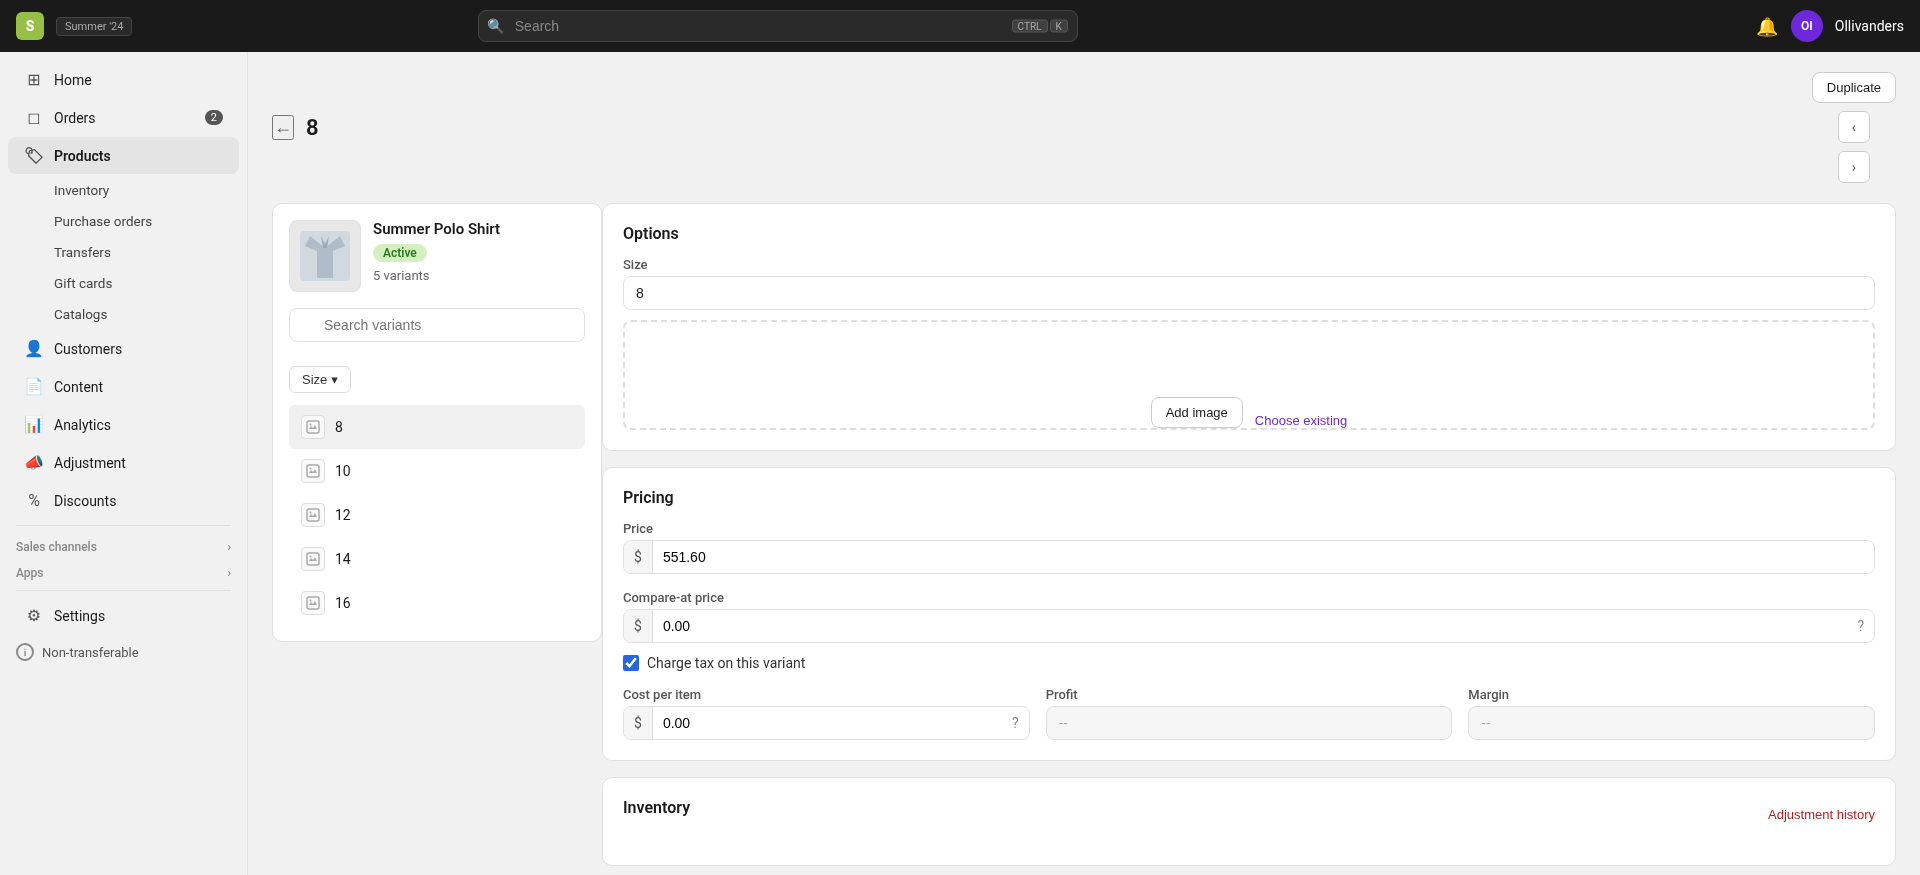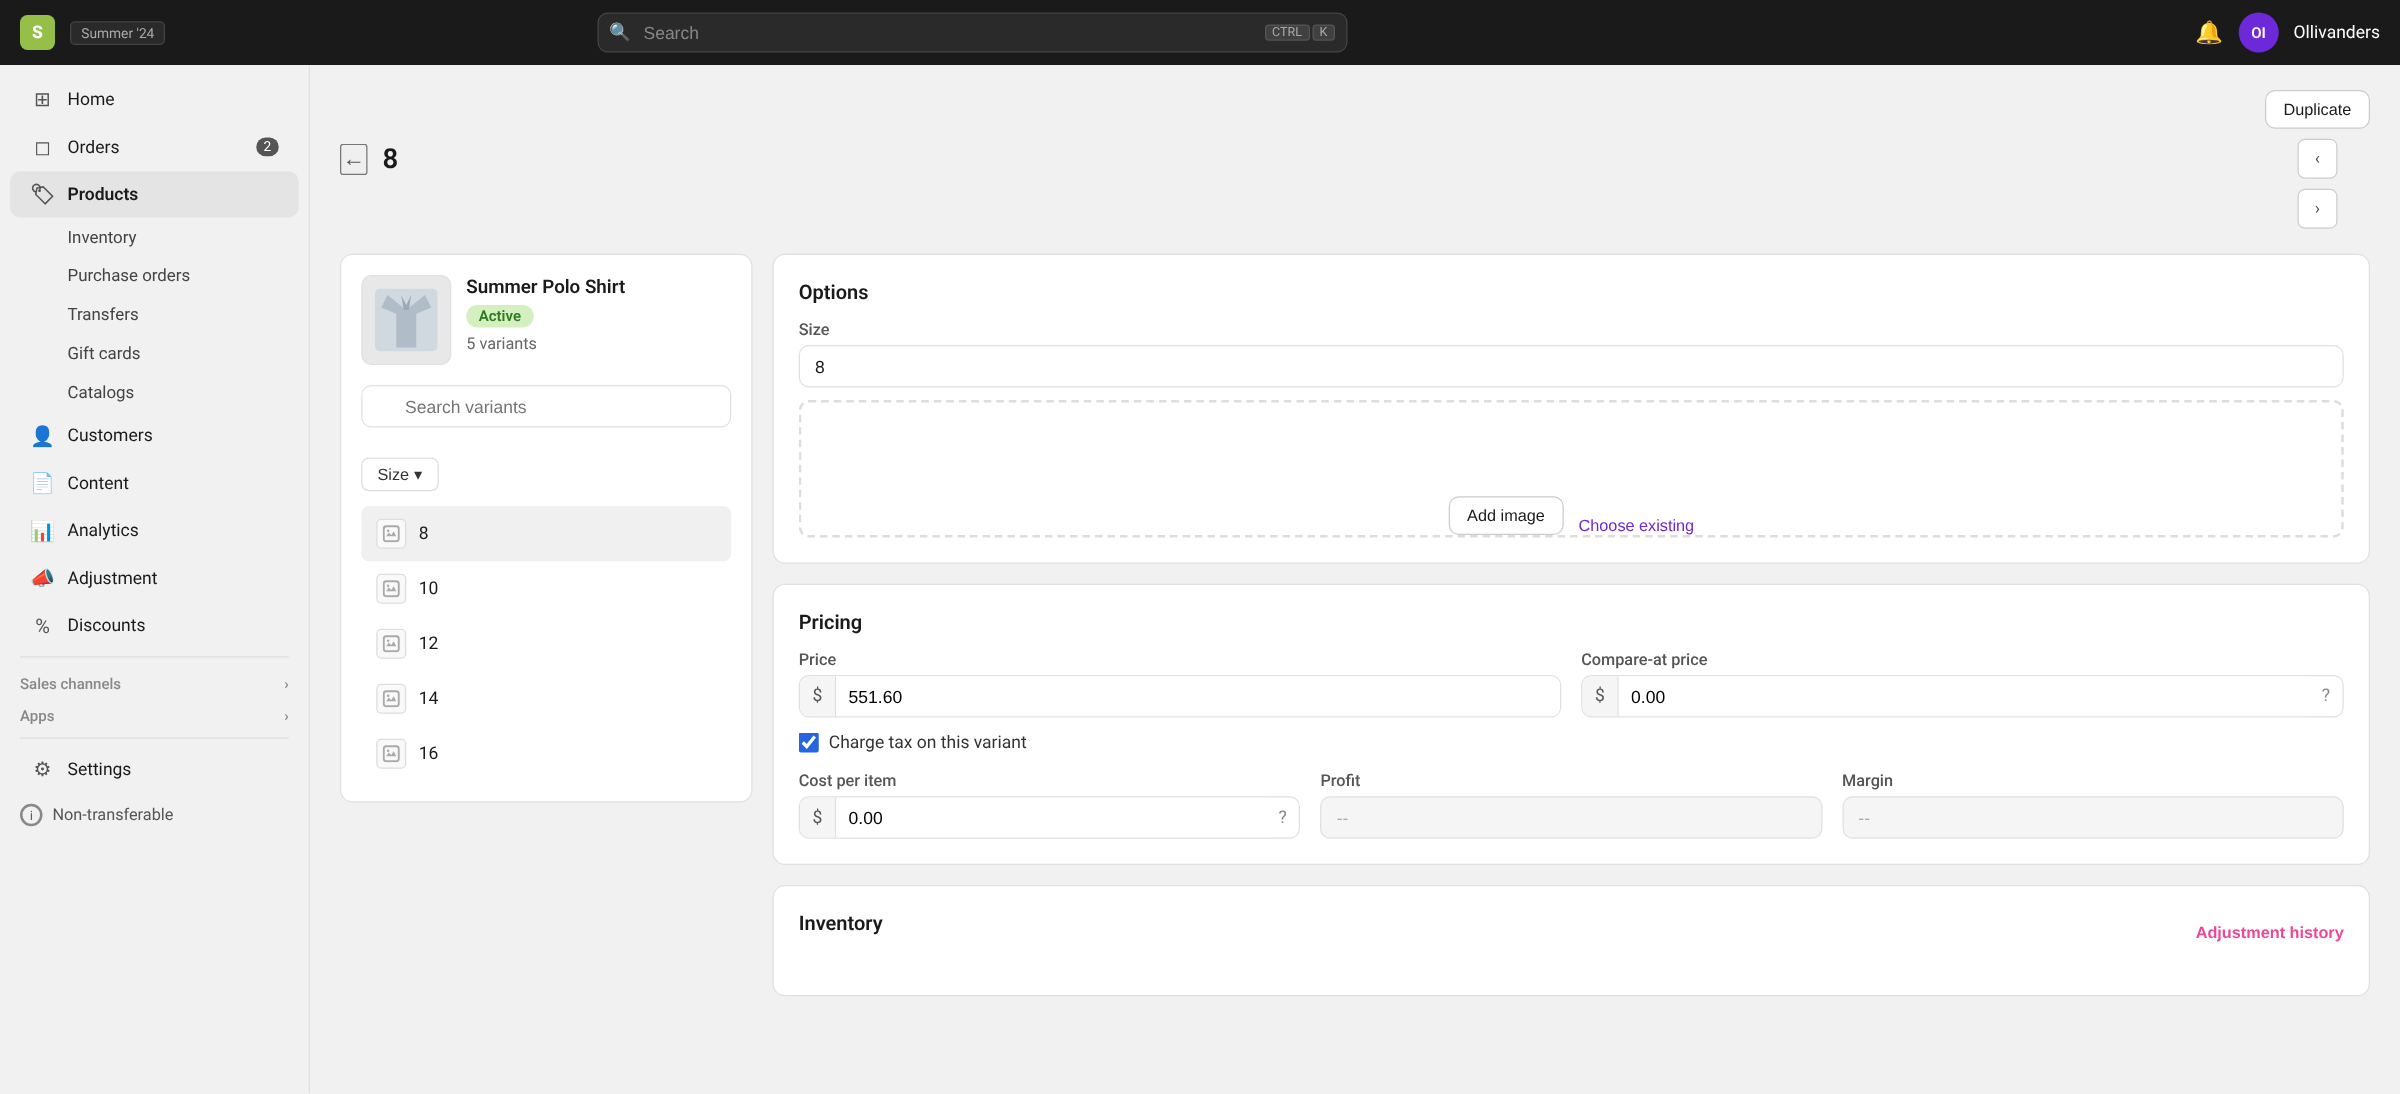--- a/index.html
+++ b/index.html
@@ -241,21 +241,20 @@
       justify-content: center;
       cursor: pointer;
       font-size: 14px;
       color: #555;
     }
 
     
     .content-grid {
       display: grid;
       grid-template-columns: 330px 1fr;
-      gap: 16px;
       align-items: start;
     }
 
     
     .product-card {
       background: white;
       border-radius: 10px;
       border: 1px solid #e0e0e0;
       padding: 16px;
     }
@@ -426,21 +425,21 @@
       border: none;
       color: #6d28d9;
       font-size: 13px;
       cursor: pointer;
       font-weight: 500;
     }
 
     
     .pricing-grid {
       display: grid;
-      grid-template-columns: 1fr 1fr;
+      grid-template-columns: 1fr;
       gap: 16px;
       margin-bottom: 12px;
     }
     .input-with-prefix {
       display: flex;
       align-items: center;
       border: 1px solid #e0e0e0;
       border-radius: 8px;
       overflow: hidden;
       background: white;
@@ -493,24 +492,24 @@
     
     .inventory-header {
       display: flex;
       align-items: center;
       justify-content: space-between;
       margin-bottom: 14px;
     }
     .btn-link {
       background: none;
       border: none;
-      color: #ec4899;
+      color: #b91c1c;
       font-size: 13px;
       cursor: pointer;
-      font-weight: 700;
+      font-weight: 400;
     }
   </style>
 </head>
 <body>
 
 <nav class="top-nav">
   <div class="shopify-logo">
     <div class="shopify-logo-icon">
       <span>S</span>
     </div>

